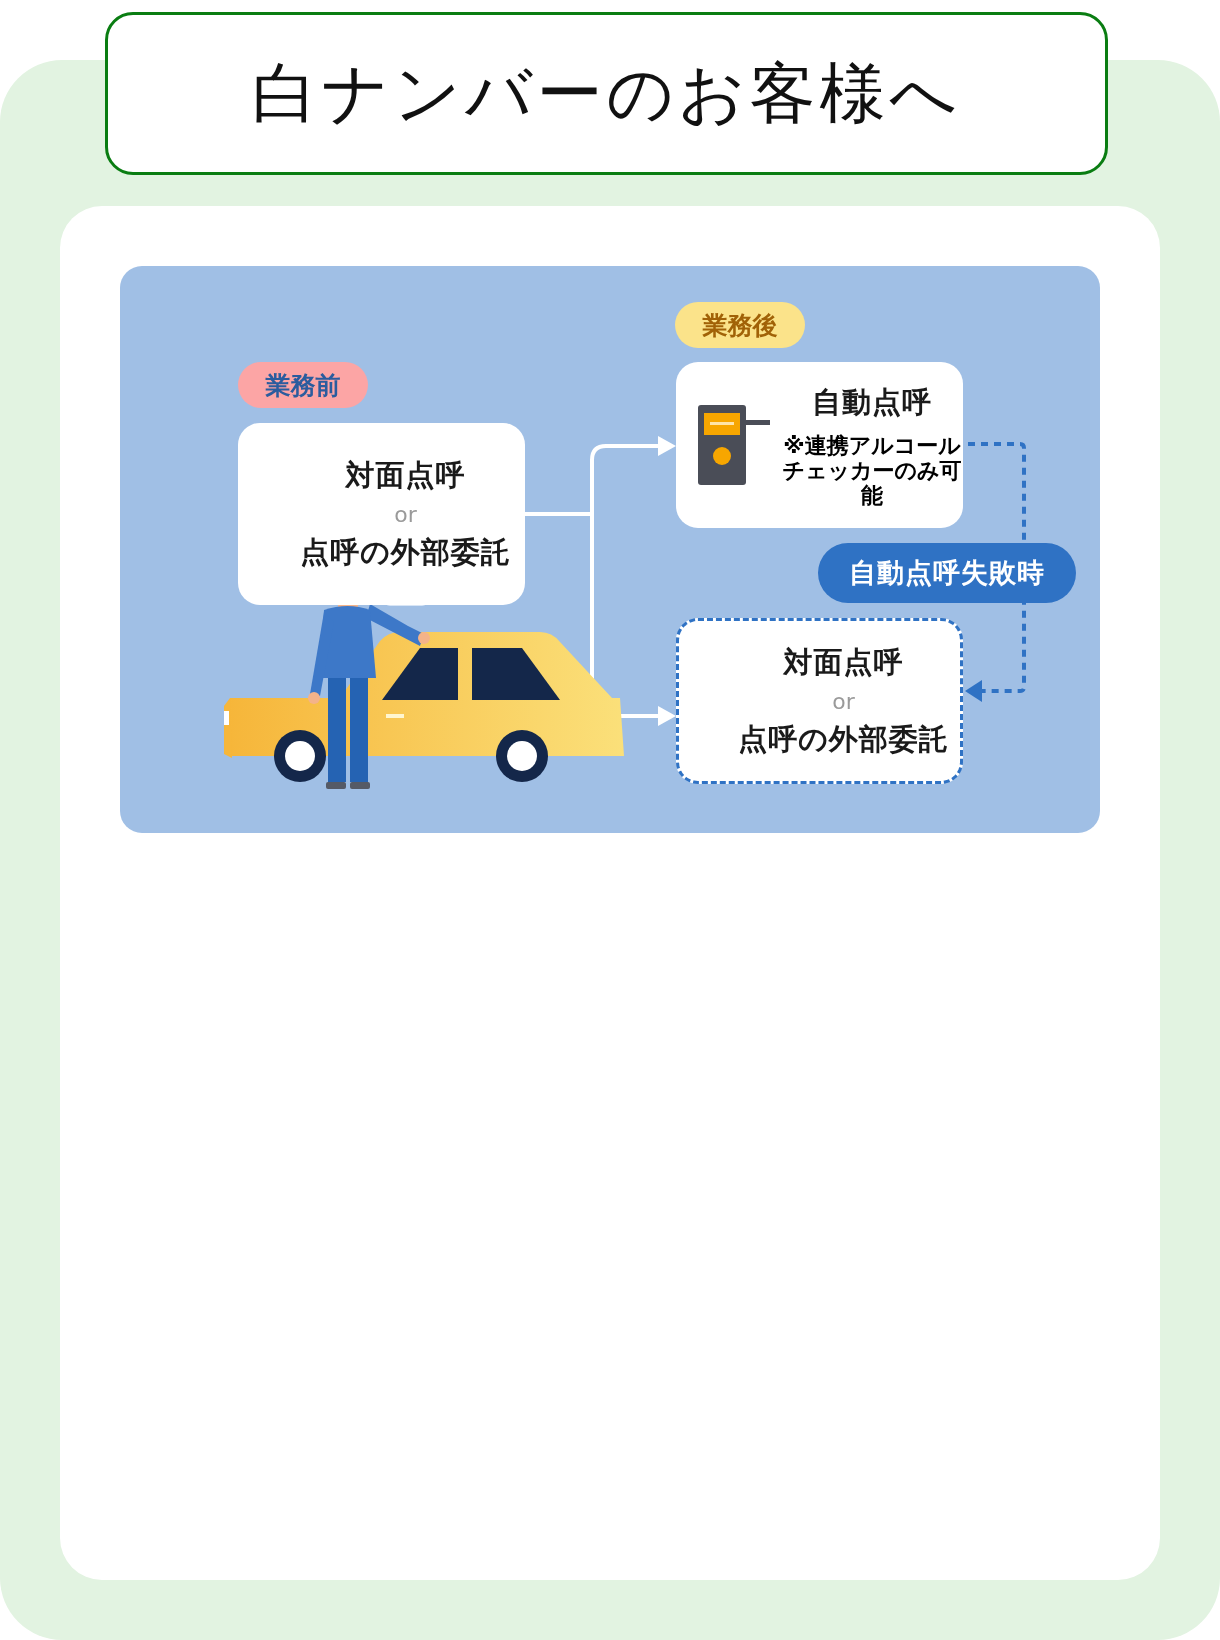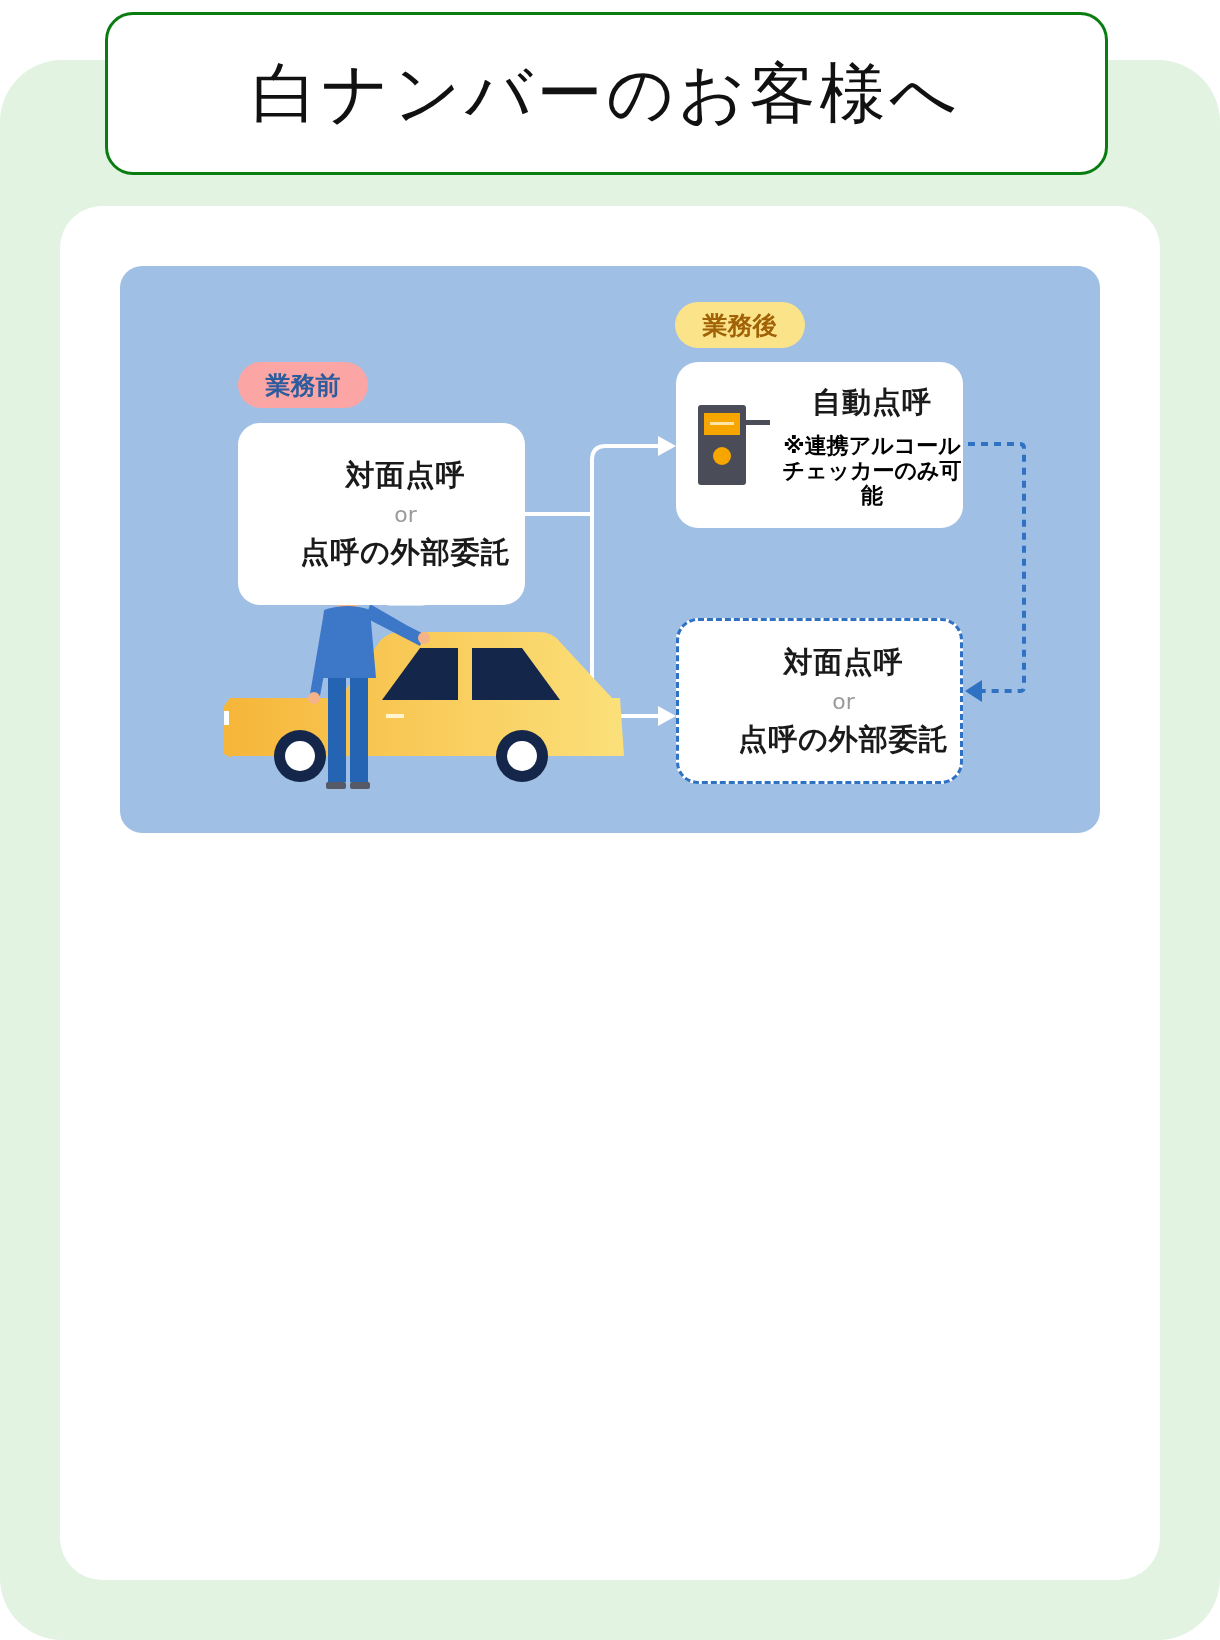--- a/index.html
+++ b/index.html
@@ -154,19 +154,20 @@
       <div class="button"></div>
       <div class="cable"></div>
     </div>
     <div class="auto-text">
       <div class="auto-title">自動点呼</div>
       <div class="auto-note">※連携アルコール</div>
       <div class="auto-note">チェッカーのみ可能</div>
     </div>
   </div>
 
+  <div class="pill pill-fail">自動点呼失敗時</div>
 
   <div class="card card-fallback">
     <div class="line1">対面点呼</div>
     <div class="or">or</div>
     <div class="line2">点呼の外部委託</div>
   </div>
 </div>
 
 </body></html>

